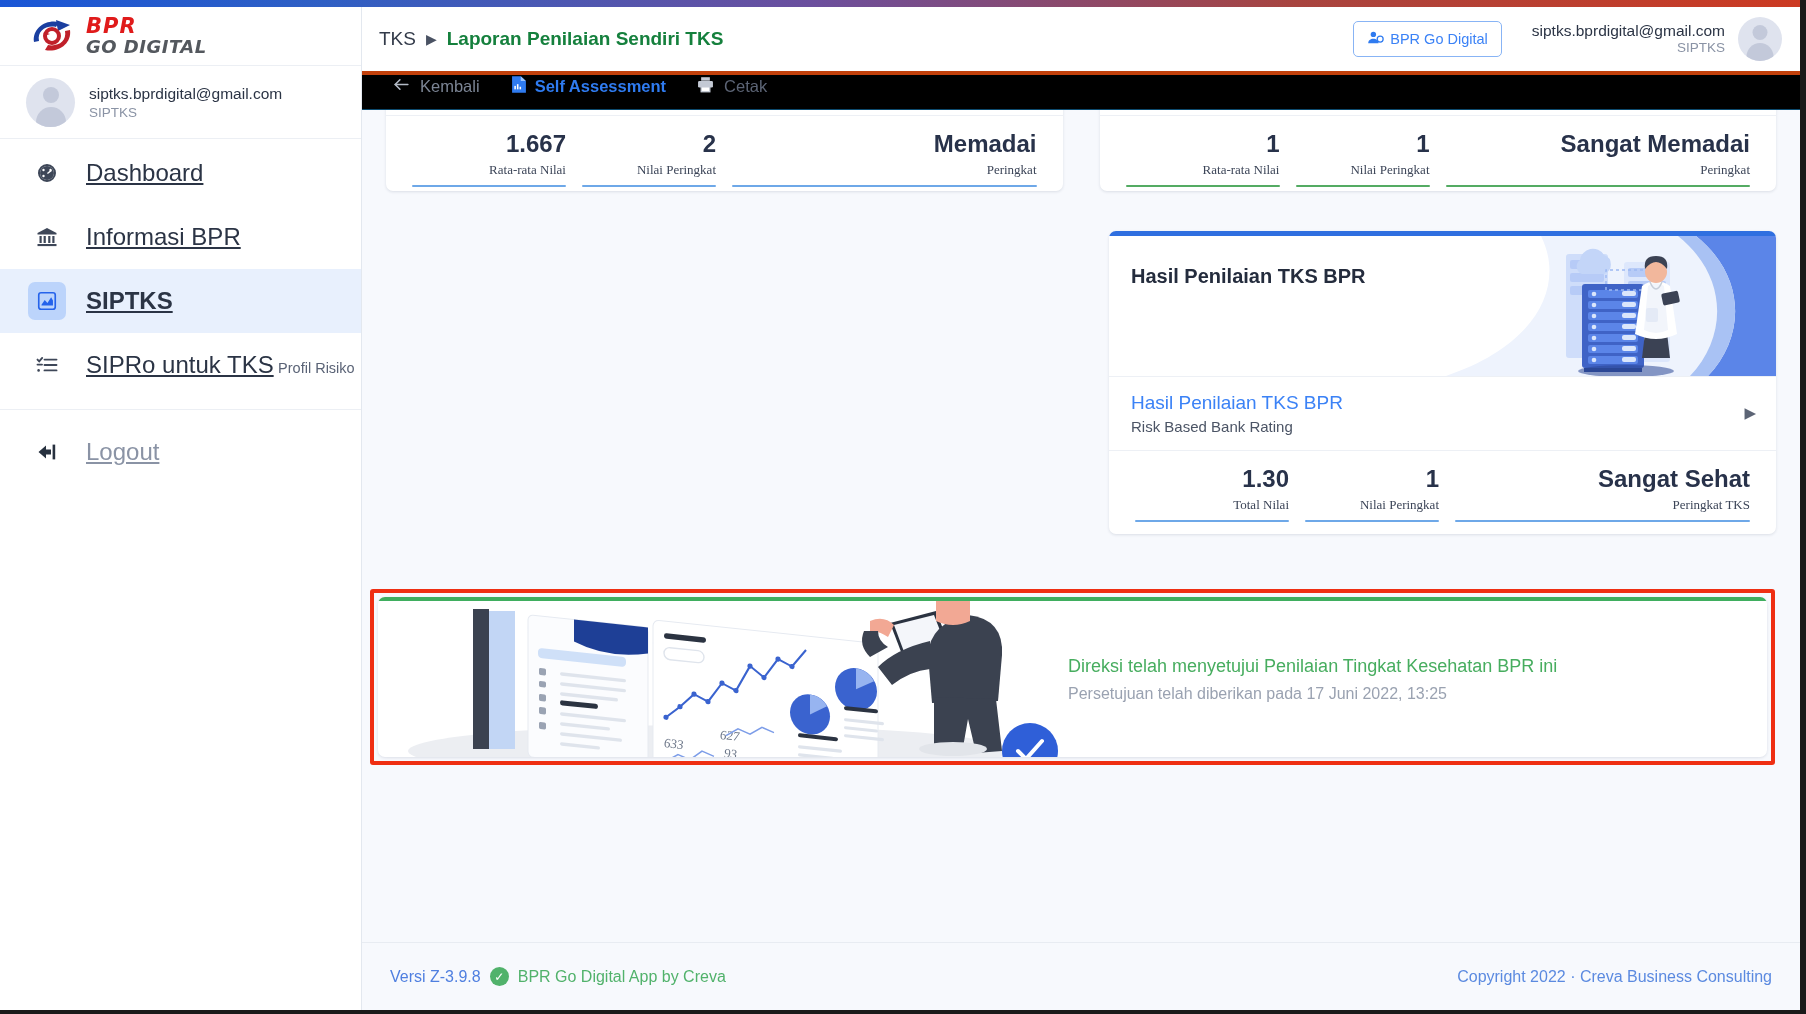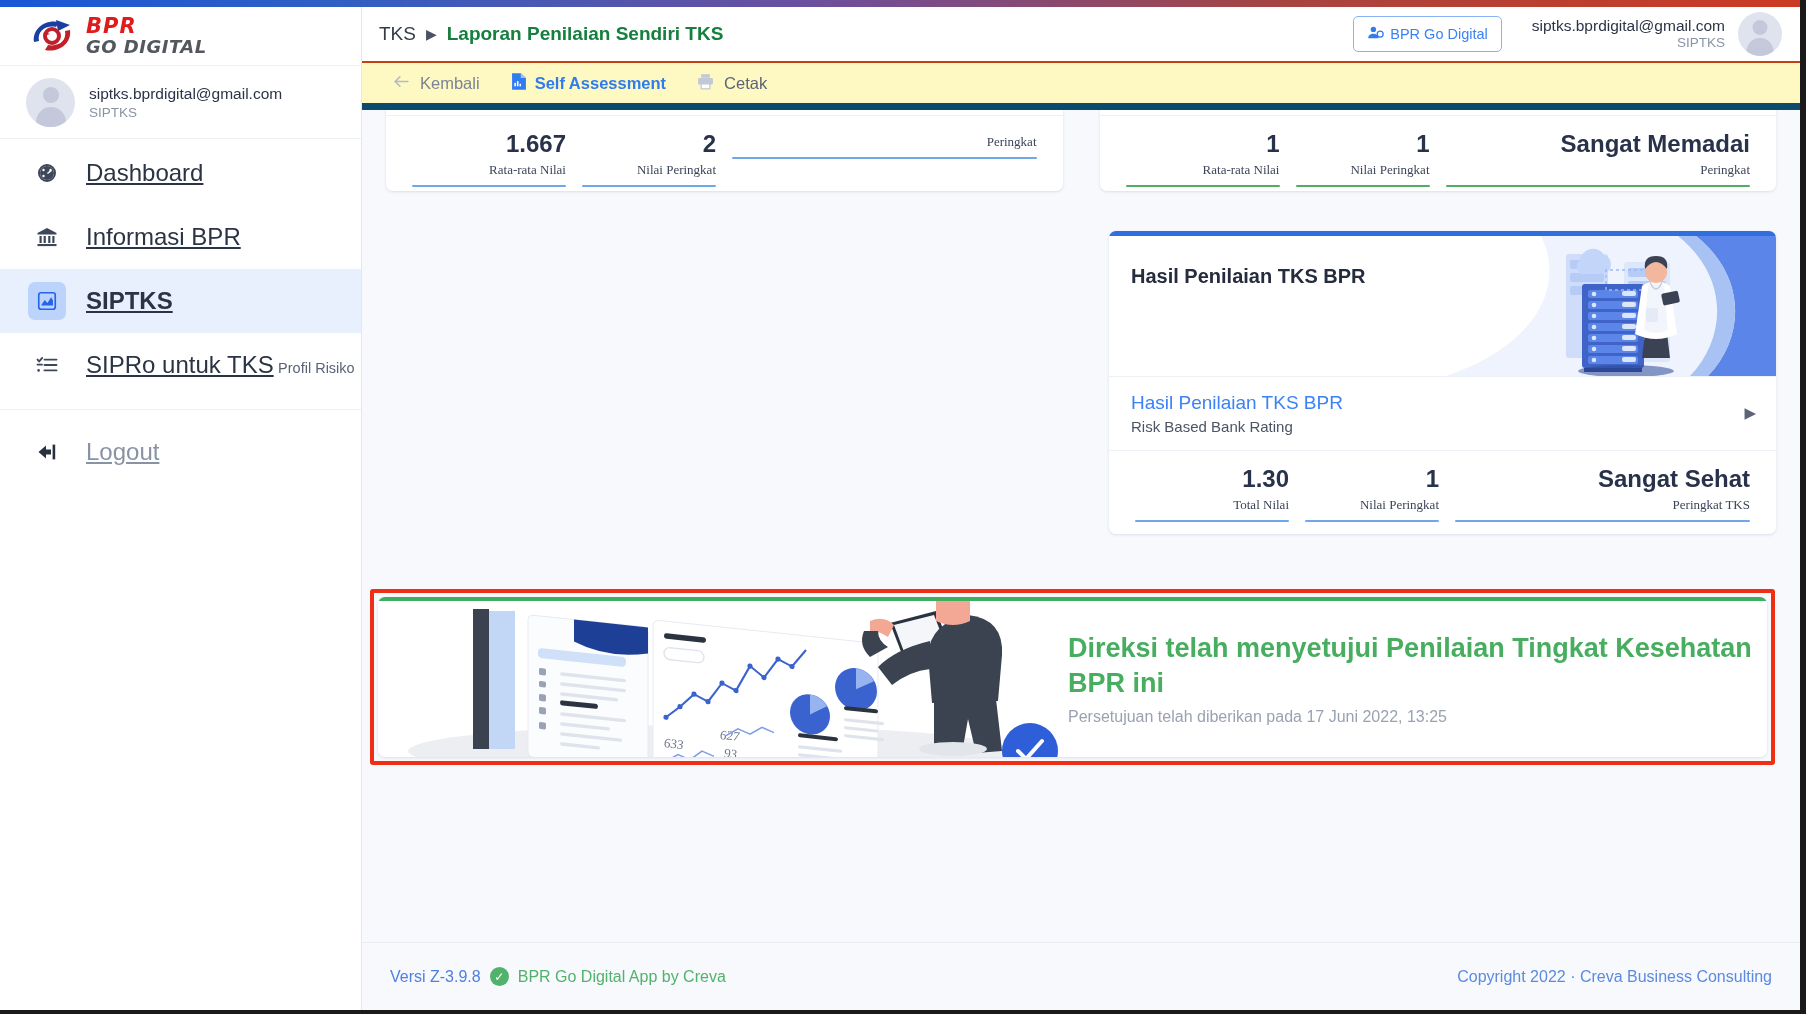--- a/index.html
+++ b/index.html
@@ -97,22 +97,22 @@
   .nav-label { font-size: 24px; color: #2b3445; line-height: 1.2; text-decoration: underline; }
   .nav-item.active .nav-label { font-weight: 700; }
   .nav-sub { font-size: 14.5px; color: #5a6376; margin-top: 2px; }
 
   .nav-sep { height: 1px; background: #eceff4; margin: 12px 0 10px 0; }
   .nav-item.logout .nav-label { color: #8a93a5; }
   .nav-item.logout .nav-ico { color: #27313f; }
 
   
   .header {
-    position: absolute; top: 7px; left: 362px; right: 0; height: 56px;
-    background: #ffffff; border-bottom: 2px solid #c2410c;
+    position: absolute; top: 7px; left: 362px; right: 0; height: 68px;
+    background: #ffffff; border-bottom: 4px solid #c2410c;
     display: flex; align-items: center; z-index: 25;
   }
   .breadcrumb { display: flex; align-items: center; padding-left: 17px; }
   .bc-root { font-size: 19px; color: #333b4a; }
   .bc-arrow { margin: 0 10px; color: #4a5263; font-size: 14px; }
   .bc-current { font-size: 19px; color: #15803d; font-weight: 700; }
   .header-right {
     margin-left: auto; display: flex; align-items: center;
     padding-right: 18px;
   }
@@ -137,21 +137,21 @@
   }
   .hdr-avatar::after {
     content:""; position:absolute; left:50%; top:26px;
     width:27px; height:24px; border-radius:14px 14px 0 0;
     background:#c3c9da; transform:translateX(-50%);
   }
 
   
   .toolbar {
     position: absolute; top: 63px; left: 362px; right: 0; height: 47px;
-    background: #fef9c3; border-bottom: 7px solid #0c4a6e;
+    background: #000000; border-bottom: 1px solid #0c4a6e;
     display: flex; align-items: center; padding-left: 30px;
     z-index: 24;
   }
   .tb-item {
     display: flex; align-items: center; gap: 9px;
     margin-right: 30px; cursor: pointer; font-size: 16.5px;
   }
   .tb-kembali { color: #7b8494; }
   .tb-self { color: #2f7bf0; font-weight: 700; gap: 7px; }
   .tb-cetak { color: #5c6475; }
@@ -223,21 +223,21 @@
   }
   .approval {
     background: #fff; border-radius: 7px; overflow: hidden;
     box-shadow: 0 1px 3px rgba(30,45,80,.12);
     display: flex; align-items: stretch; height: 160px;
   }
   .apv-rule { height: 4px; background: #3fae5f; }
   .apv-body { display: flex; align-items: center; width: 100%; height: 156px; }
   .apv-illus { width: 680px; height: 156px; position: relative; flex: none; }
   .apv-text { padding-left: 10px; }
-  .apv-title { font-size: 27px; font-weight: 700; color: #47ad5f; line-height: 1.3; }
+  .apv-title { font-size: 18px; font-weight: 400; color: #47ad5f; line-height: 1.3; }
   .apv-sub { font-size: 16px; color: #9aa2b1; margin-top: 7px; }
 
   
   .footer {
     position: absolute; left: 362px; right: 0; bottom: 0; height: 68px;
     background: #f7f9fd; border-top: 1px solid #e8ecf2;
     display: flex; align-items: center; padding: 0 28px;
     z-index: 22;
   }
   .ft-left { display: flex; align-items: center; gap: 9px; }
@@ -435,20 +435,21 @@
               <div class="rc-val">1.667</div>
               <div class="rc-lbl">Rata-rata Nilai</div>
               <div class="rc-rule" style="background:#6ea8e8"></div>
             </div>
             <div class="rc-col c2">
               <div class="rc-val">2</div>
               <div class="rc-lbl">Nilai Peringkat</div>
               <div class="rc-rule" style="background:#6ea8e8"></div>
             </div>
             <div class="rc-col c3">
+              <div class="rc-val">Memadai</div>
               <div class="rc-lbl">Peringkat</div>
               <div class="rc-rule" style="background:#6ea8e8"></div>
             </div>
           </div>
         </section>
 
         <section class="rank-card">
           <div class="rc-title">Peringkat Permodalan</div>
           <div class="rc-body">
             <div class="rc-col c1">

